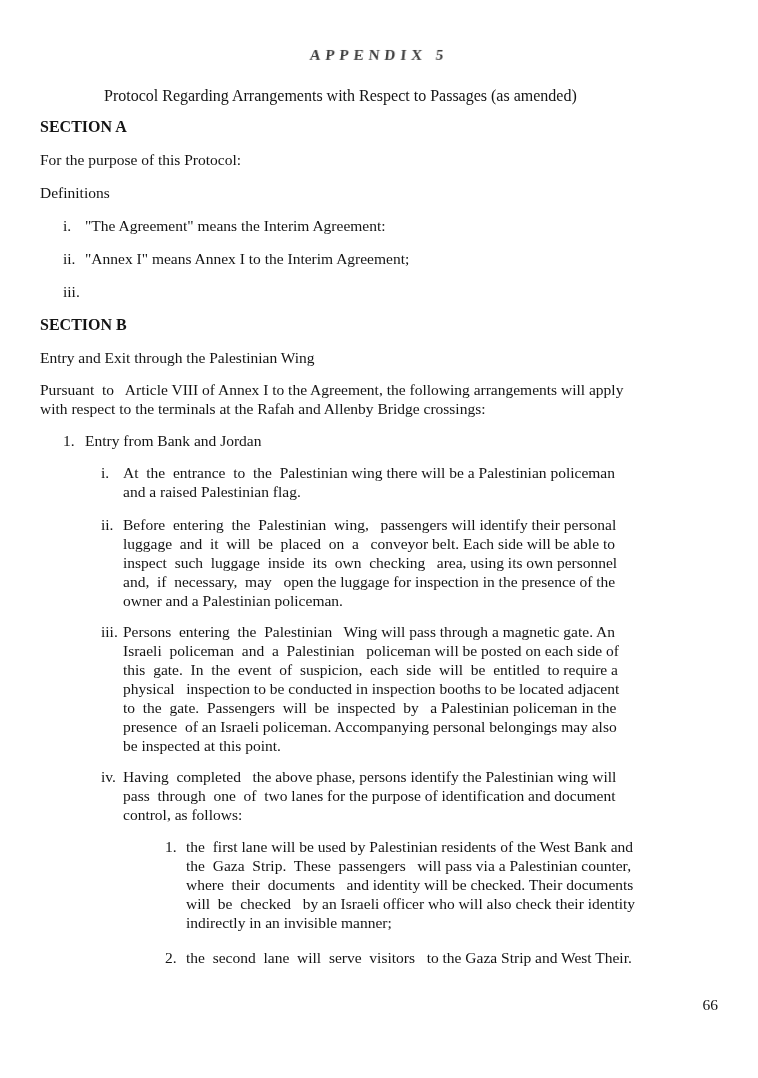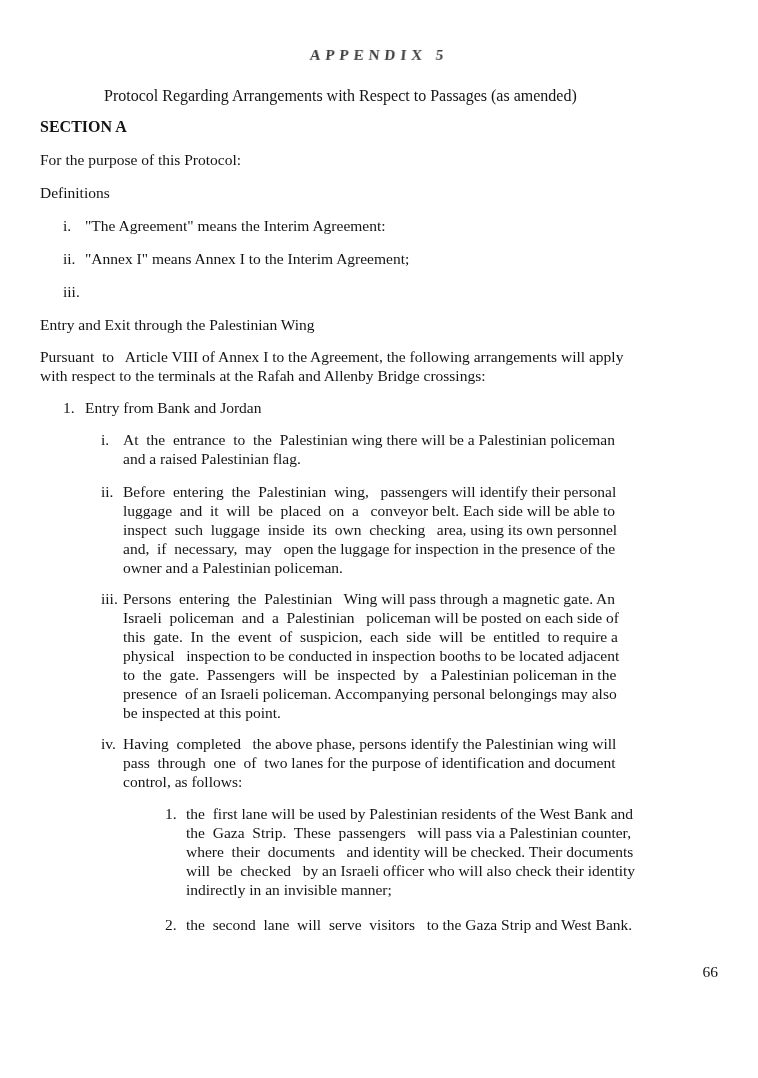--- a/index.html
+++ b/index.html
@@ -61,20 +61,21 @@
     <span class="t">"The Agreement" means the Interim Agreement:</span>
   </div>
   <div class="li l1 mt14">
     <span class="m">ii.</span>
     <span class="t">"Annex I" means Annex I to the Interim Agreement;</span>
   </div>
   <div class="li l1 mt14">
     <span class="m">iii.</span>
   </div>
 
+  <div class="mt14 h">SECTION B</div>
 
   <div class="mt14">Entry and Exit through the Palestinian Wing</div>
 
   <div class="mt13 t">Pursuant  to   Article VIII of Annex I to the Agreement, the following arrangements will apply
 with respect to the terminals at the Rafah and Allenby Bridge crossings:</div>
 
   <div class="li l1 mt13">
     <span class="m">1.</span>
     <span class="t">Entry from Bank and Jordan</span>
   </div>
@@ -112,18 +113,18 @@
   <div class="li l3 mt13">
     <span class="m">1.</span>
     <span class="t">the  first lane will be used by Palestinian residents of the West Bank and
 the  Gaza  Strip.  These  passengers   will pass via a Palestinian counter,
 where  their  documents   and identity will be checked. Their documents
 will  be  checked   by an Israeli officer who will also check their identity
 indirectly in an invisible manner;</span>
   </div>
   <div class="li l3 mt16">
     <span class="m">2.</span>
-    <span class="t">the  second  lane  will  serve  visitors   to the Gaza Strip and West Bank.</span>
+    <span class="t">the  second  lane  will  serve  visitors   to the Gaza Strip and West Their.</span>
   </div>
 
   <div class="pageno">66</div>
 
 </div>
 
 </body></html>

